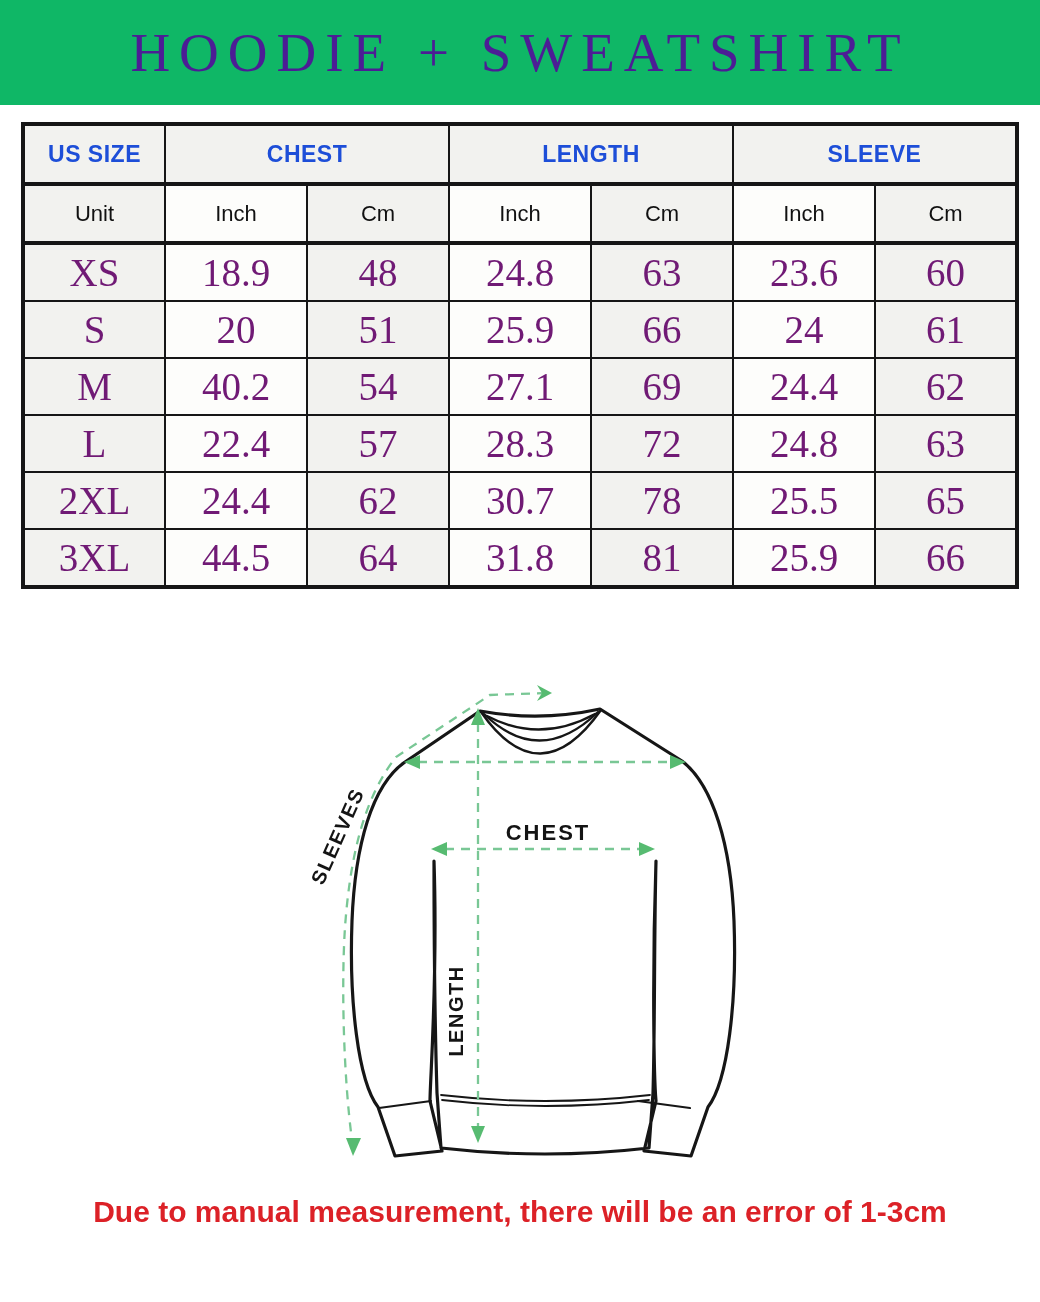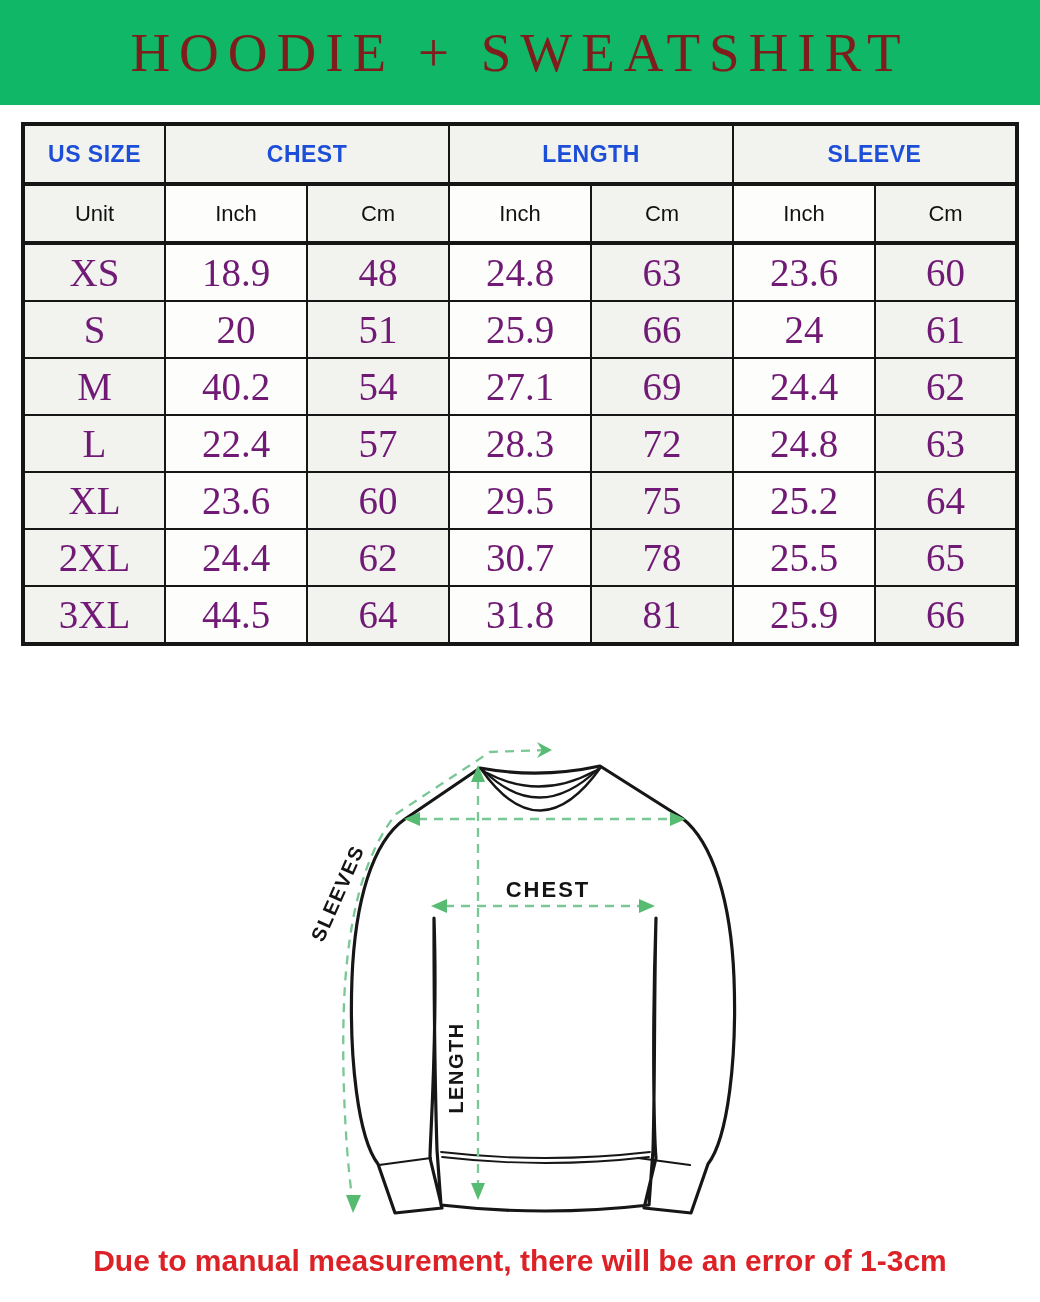--- a/index.html
+++ b/index.html
@@ -6,21 +6,21 @@
   body{
     width:1040px;height:1302px;background:#ffffff;overflow:hidden;
     font-family:"Liberation Sans",sans-serif;
   }
   
   .banner{
     width:1040px;height:105px;background:#0fb766;
     display:flex;align-items:center;justify-content:center;
   }
   .banner h1{
-    margin:0;color:#7f1d1d;font-family:"Liberation Serif",serif;font-weight:400;
+    margin:0;color:#4c1d95;font-family:"Liberation Serif",serif;font-weight:400;
     font-size:55px;letter-spacing:9px;white-space:nowrap;
   }
   
   table.size-chart{
     border-collapse:collapse;table-layout:fixed;
     width:998px;margin:17px 0 0 21px;
     border:4px solid #161616;
   }
   .size-chart th,.size-chart td{
     border:2.5px solid #161616;text-align:center;vertical-align:middle;padding:0;
@@ -41,21 +41,21 @@
   }
   .size-chart tr.unit-row th:nth-child(odd),
   .size-chart tbody tr :nth-child(odd){background:#f2f2ef;}
   .size-chart tr.unit-row th:nth-child(even),
   .size-chart tbody tr :nth-child(even){background:#fdfdfb;}
   
   .diagram-wrap{width:470px;height:530px;margin:60px 0 0 300px;}
   .diagram-wrap svg{display:block;}
   
   .footnote{
-    margin-top:8px;text-align:center;
+    margin-top:16px;text-align:center;
     font-size:30px;font-weight:bold;color:#dc2127;letter-spacing:0px;
   }
 </style>
 </head>
 <body>
 
 <header class="banner">
   <h1>HOODIE + SWEATSHIRT</h1>
 </header>
 
@@ -106,29 +106,20 @@
       <td>62</td>
     </tr>
     <tr>
       <th>L</th>
       <td>22.4</td>
       <td>57</td>
       <td>28.3</td>
       <td>72</td>
       <td>24.8</td>
       <td>63</td>
-    </tr>
-    <tr>
-      <th>XL</th>
-      <td>23.6</td>
-      <td>60</td>
-      <td>29.5</td>
-      <td>75</td>
-      <td>25.2</td>
-      <td>64</td>
     </tr>
     <tr>
       <th>2XL</th>
       <td>24.4</td>
       <td>62</td>
       <td>30.7</td>
       <td>78</td>
       <td>25.5</td>
       <td>65</td>
     </tr>

